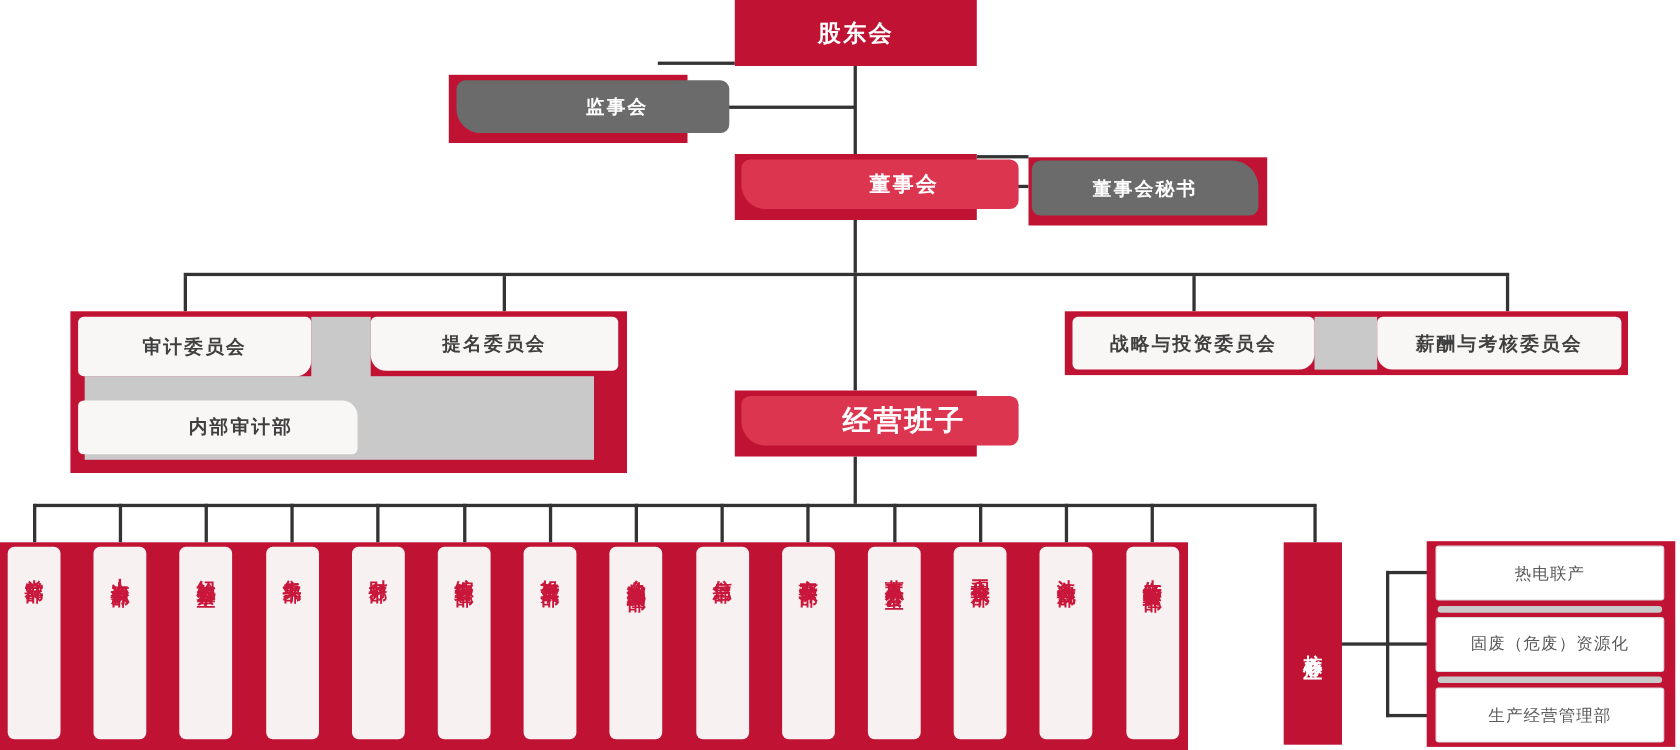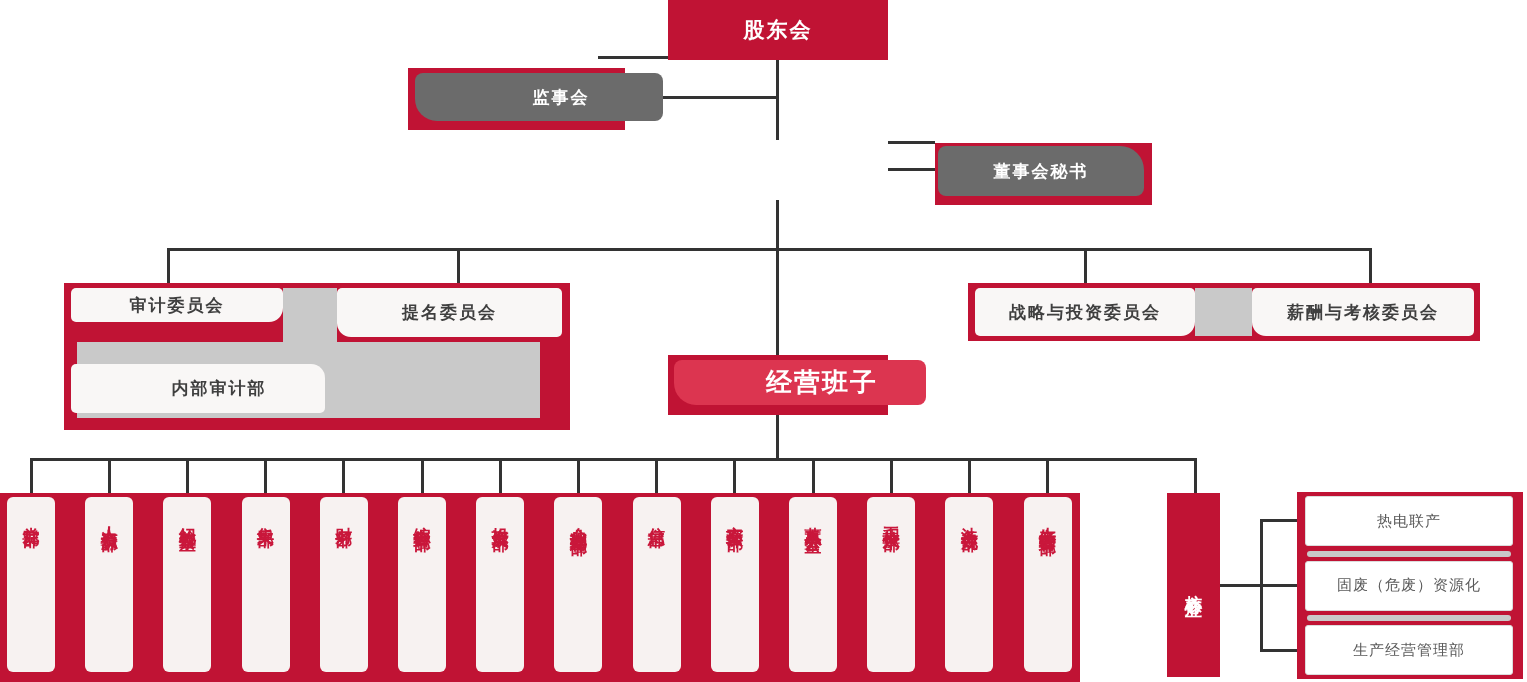--- a/index.html
+++ b/index.html
@@ -103,31 +103,36 @@
   <div class="solid-red" style="left:668px;top:0;width:220px;height:60px;font-size:21px;text-align:right;">
     <span>股东会</span>
   </div>
 
   <div class="nodewrap" style="left:408px;top:68px;width:217px;height:62px;">
     <div class="inner gray rad-bl" style="left:7px;top:5px;width:204px;height:48px;font-size:17px;">
       <span>监事会</span>
     </div>
   </div>
 
+  <div class="nodewrap" style="left:668px;top:140px;width:220px;height:60px;">
+    <div class="inner rose rad-bl" style="left:6px;top:5px;width:208px;height:45px;font-size:19px;">
+      <span>董事会</span>
+    </div>
+  </div>
 
   <div class="nodewrap" style="left:935px;top:143px;width:217px;height:62px;">
     <div class="inner gray rad-tr" style="left:3px;top:3px;width:206px;height:50px;font-size:17px;">
       <span>董事会秘书</span>
     </div>
   </div>
 
   <div class="panel" style="left:64px;top:283px;width:506px;height:147px;">
     <div class="grayfill" style="left:219px;top:5px;width:54px;height:59px;"></div>
     <div class="grayfill" style="left:13px;top:59px;width:463px;height:76px;"></div>
-    <div class="wbox corner-br" style="left:7px;top:5px;width:212px;height:34px;">
+    <div class="wbox corner-br" style="left:7px;top:5px;width:212px;height:54px;">
       <span>审计委员会</span>
     </div>
     <div class="wbox corner-bl" style="left:273px;top:5px;width:225px;height:49px;">
       <span>提名委员会</span>
     </div>
     <div class="wbox corner-tr" style="left:7px;top:81px;width:212px;height:49px;">
       <span>内部审计部</span>
     </div>
   </div>
 

